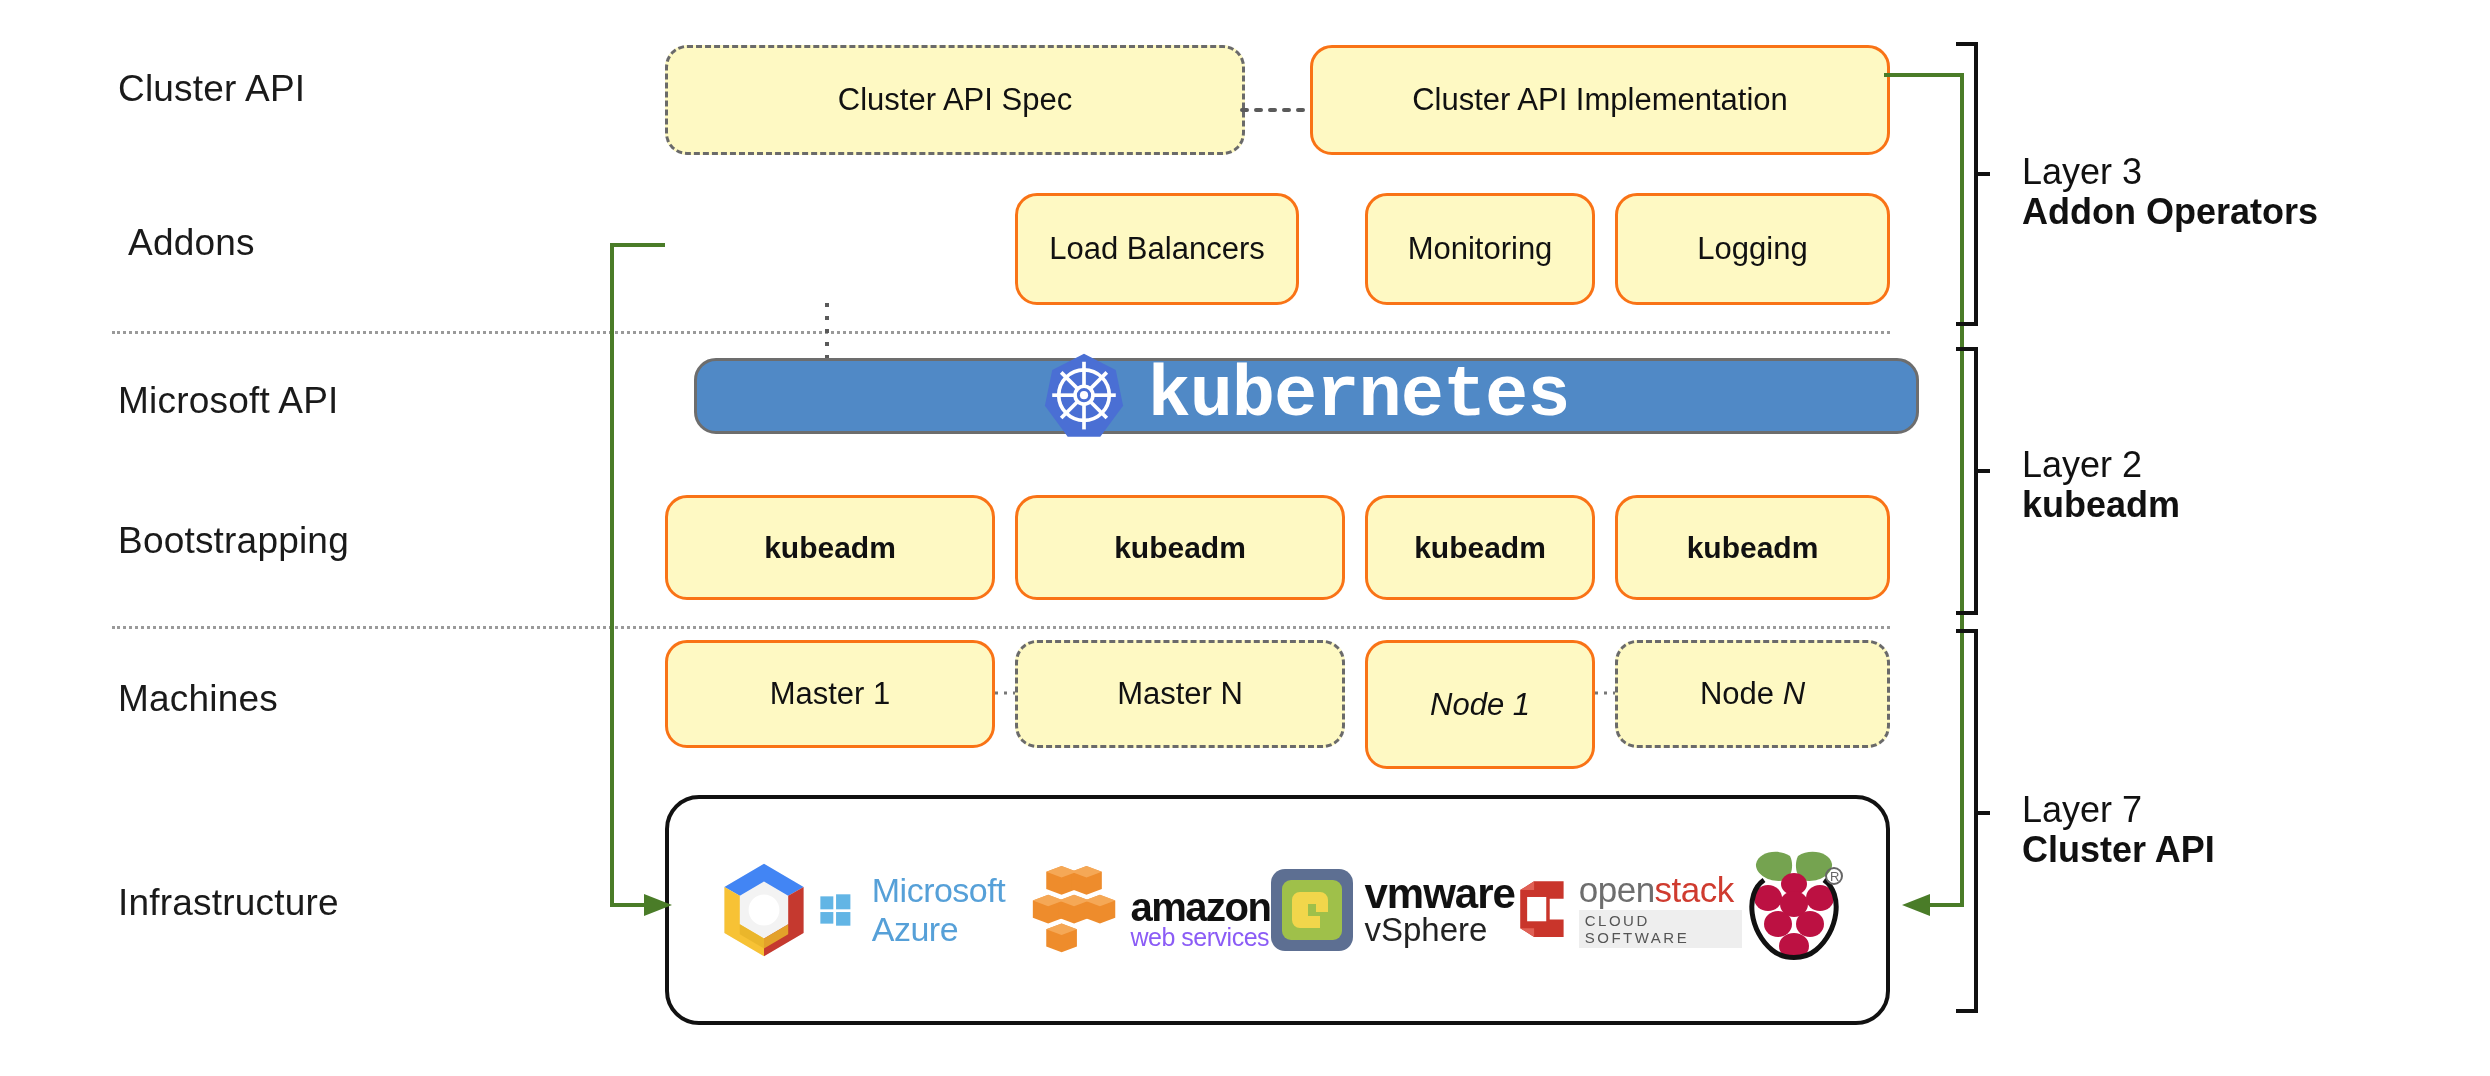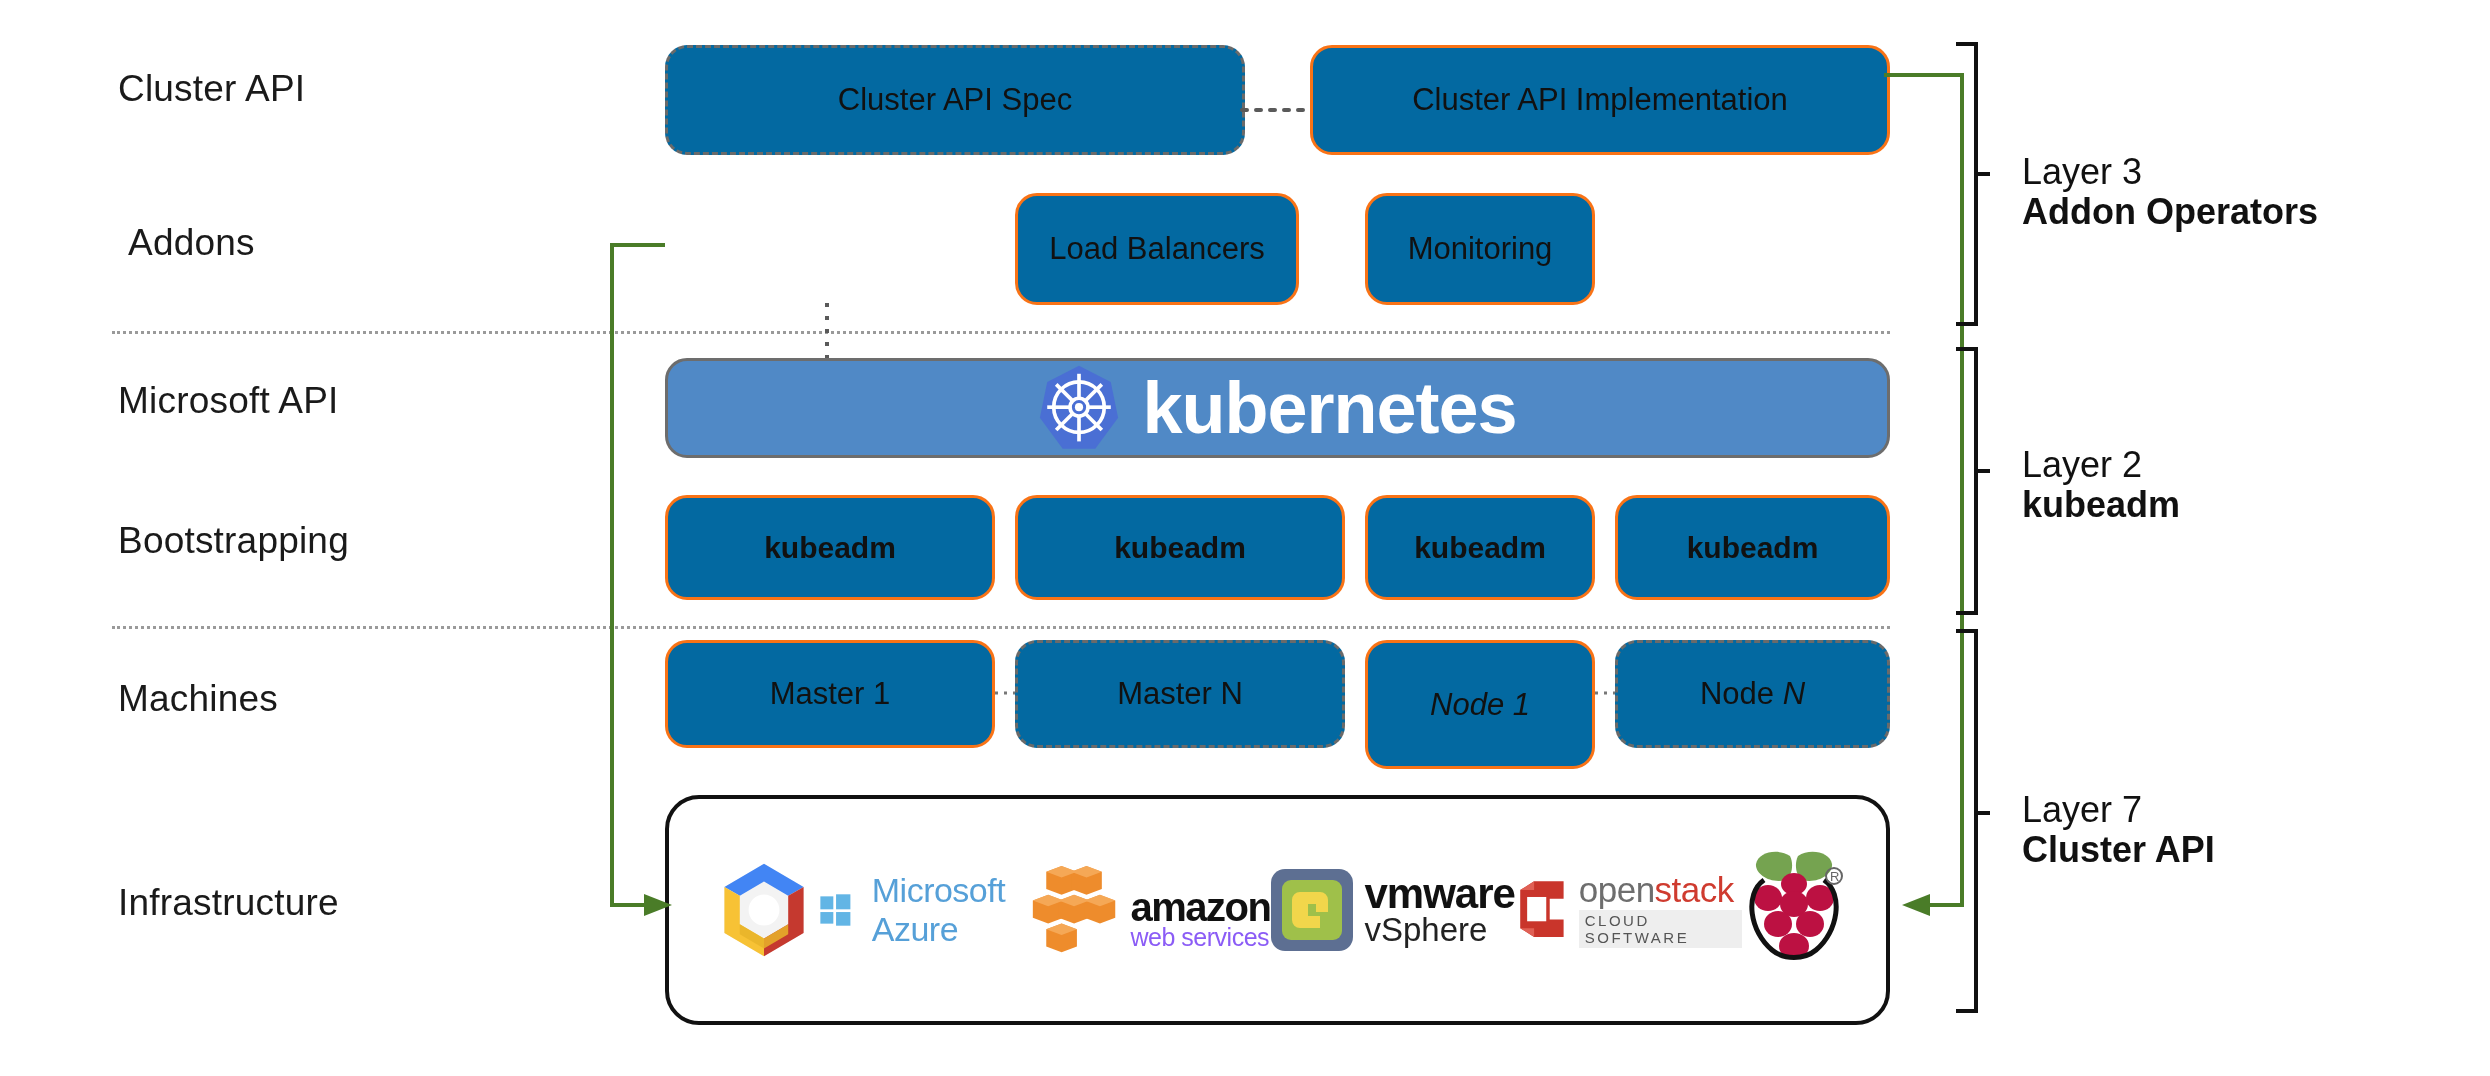--- a/index.html
+++ b/index.html
@@ -3,21 +3,21 @@
 <meta charset="utf-8">
 <style>
   html,body{margin:0;padding:0;background:#fff;}
   body{width:2490px;height:1076px;font-family:"Liberation Sans",sans-serif;overflow:hidden;}
   #stage{position:relative;width:2490px;height:1076px;background:#fff;}
 
   .rowlabel{position:absolute;color:#1a1a1a;font-size:37px;letter-spacing:.2px;white-space:nowrap;}
 
   .divider{position:absolute;height:0;border-top:3px dotted #9a9a9a;}
 
-  .box{position:absolute;box-sizing:border-box;background:#0369a1;border:3px solid #f97316;
+  .box{position:absolute;box-sizing:border-box;background:#fef9c3;border:3px solid #f97316;
        border-radius:22px;display:flex;align-items:center;justify-content:center;
        font-size:31px;color:#111;text-align:center;}
   .box.dashed{border-style:dashed;border-color:#6a6a6a;}
   .box.bold{font-weight:bold;font-size:30px;}
   .box .it{font-style:italic;}
 
   .k8sbar{position:absolute;box-sizing:border-box;background:#5089c6;border:3px solid #6d6d6d;
           border-radius:22px;display:flex;align-items:center;justify-content:center;gap:22px;}
   .k8sword{color:#fff;font-size:72px;font-weight:bold;letter-spacing:-1px;line-height:1;}
 
@@ -67,26 +67,29 @@
   <div class="box" style="left:1310px;top:45px;width:580px;height:110px;">
     <span>Cluster API Implementation</span>
   </div>
 
   <div class="box" style="left:1015px;top:193px;width:284px;height:112px;">
     <span>Load Balancers</span>
   </div>
   <div class="box" style="left:1365px;top:193px;width:230px;height:112px;">
     <span>Monitoring</span>
   </div>
+  <div class="box" style="left:1615px;top:193px;width:275px;height:112px;">
+    <span>Logging</span>
+  </div>
 
   <svg class="conn" style="left:820px;top:303px;" width="14" height="60">
     <line x1="7" y1="0" x2="7" y2="58" stroke="#5a5a5a" stroke-width="4" stroke-dasharray="4 9"></line>
   </svg>
 
-  <div class="k8sbar" style="left:665px;top:358px;width:1225px;height:100px;">
+  <div class="k8sbar" style="left:694px;top:358px;width:1225px;height:76px;font-family:Liberation Mono, monospace;">
     <svg width="82" height="88" viewBox="0 0 100 108">
       <polygon points="50,2 89,22 98,66 70,104 30,104 2,66 11,22" fill="#4a6fd4"></polygon>
       <g fill="none" stroke="#ffffff" stroke-width="4.5">
         <circle cx="50" cy="53" r="31"></circle>
         <circle cx="50" cy="53" r="11"></circle>
         <line x1="50" y1="12" x2="50" y2="42"></line>
         <line x1="50" y1="64" x2="50" y2="95"></line>
         <line x1="11" y1="53" x2="39" y2="53"></line>
         <line x1="61" y1="53" x2="89" y2="53"></line>
         <line x1="22" y1="25" x2="42" y2="45"></line>

